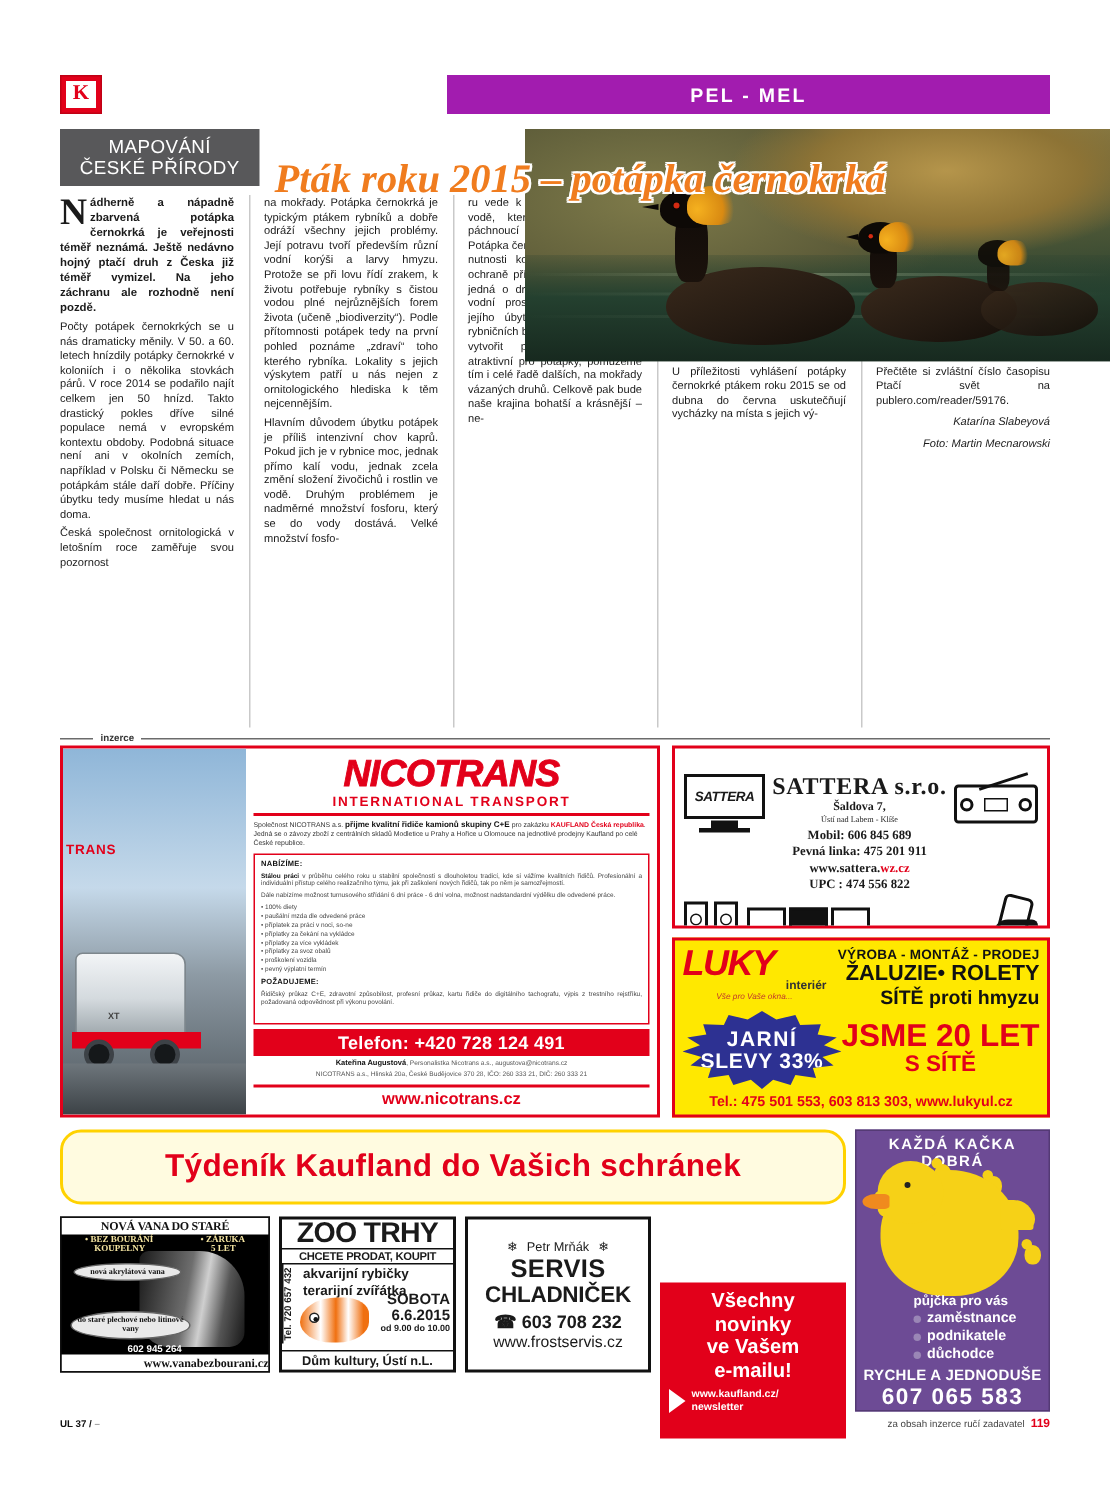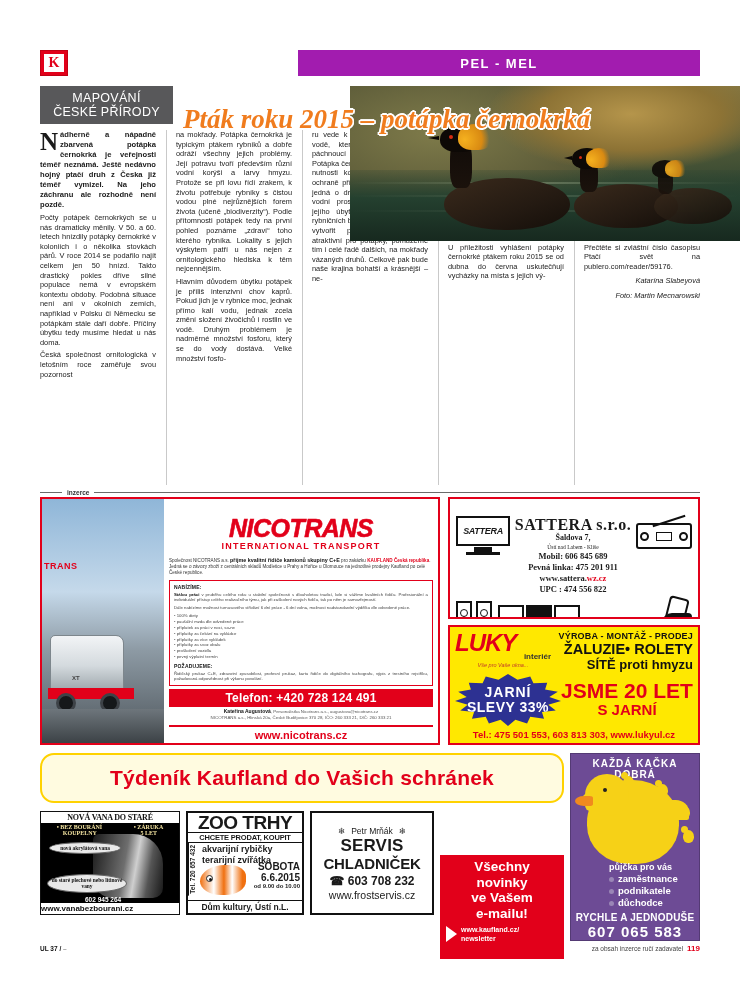--- a/index.html
+++ b/index.html
@@ -177,21 +177,21 @@
     position:absolute; left:0; right:0; bottom:0; height:34px;
     background:linear-gradient(180deg,#6e767c,#3c4246);
   }
   .nico-photo .label-left {
     position:absolute; left:2px; top:62px; font-size:9px; font-weight:bold;
     color:#e2001a; letter-spacing:.5px;
   }
   .nico-photo .label-xt {
     position:absolute; left:30px; bottom:62px; font-size:6px; font-weight:bold; color:#444;
   }
-  .nico-body { flex:1; padding:16px 5px; display:flex; flex-direction:column; }
+  .nico-body { flex:1; padding:4px 5px; display:flex; flex-direction:column; }
   .nico-logo {
     text-align:center; font-family:"Liberation Sans", sans-serif;
     font-weight:bold; font-style:italic;
     font-size:25px; letter-spacing:-.5px; color:#e2001a; line-height:27px;
     -webkit-text-stroke:.6px #e2001a;
   }
   .nico-sub {
     text-align:center; font-size:9px; font-weight:bold; color:#e2001a;
     letter-spacing:1.2px; margin-top:-1px;
   }
@@ -369,21 +369,21 @@
   }
   .bubble {
     position:absolute; background:#e9e9e9; border:1px solid #666;
     border-radius:50%; color:#111; text-align:center;
     font-family:"Liberation Serif", serif; font-weight:bold;
     font-size:5.4px; line-height:6.4px; padding:2px 3px;
   }
   .vana-tel { position:absolute; left:44px; top:84px; color:#fff; font-size:6.5px; font-weight:bold; }
   .vana-web {
     position:absolute; left:0; right:0; bottom:0; background:#fff; color:#111;
-    text-align:left; font-family:Liberation Sans, sans-serif; font-weight:bold;
+    text-align:right; font-family:Liberation Serif, serif; font-weight:bold;
     font-size:8px; padding:1px 0;
   }
 
   .ad-zoo {
     position:absolute; left:146px; top:314px; width:118px; height:104px;
     border:2px solid #111; background:#fff; overflow:hidden; position:absolute;
   }
   .zoo-title { font-size:19px; font-weight:bold; text-align:center; letter-spacing:-.5px; line-height:19px; border-bottom:1.5px solid #111; }
   .zoo-sub { font-size:7.5px; font-weight:bold; text-align:center; border-bottom:1px solid #111; letter-spacing:-.2px; }
   .zoo-row { display:flex; }
@@ -649,21 +649,21 @@
           <div class="luky-l3">SÍTĚ proti hmyzu</div>
         </div>
       </div>
       <div class="luky-mid">
         <div class="luky-star">
           <div class="s1">JARNÍ</div>
           <div class="s2">SLEVY 33%</div>
         </div>
         <div class="luky-claim">
           <div class="c1">JSME 20 LET</div>
-          <div class="c2">S JARNÍ</div>
+          <div class="c2">S SÍTĚ</div>
         </div>
       </div>
       <div class="luky-tel">Tel.: 475 501 553,  603 813 303, www.lukyul.cz</div>
     </div>
 
     <div class="ad-banner">
       <span>Týdeník Kaufland do Vašich schránek</span>
     </div>
 
     <div class="ad-duck">

